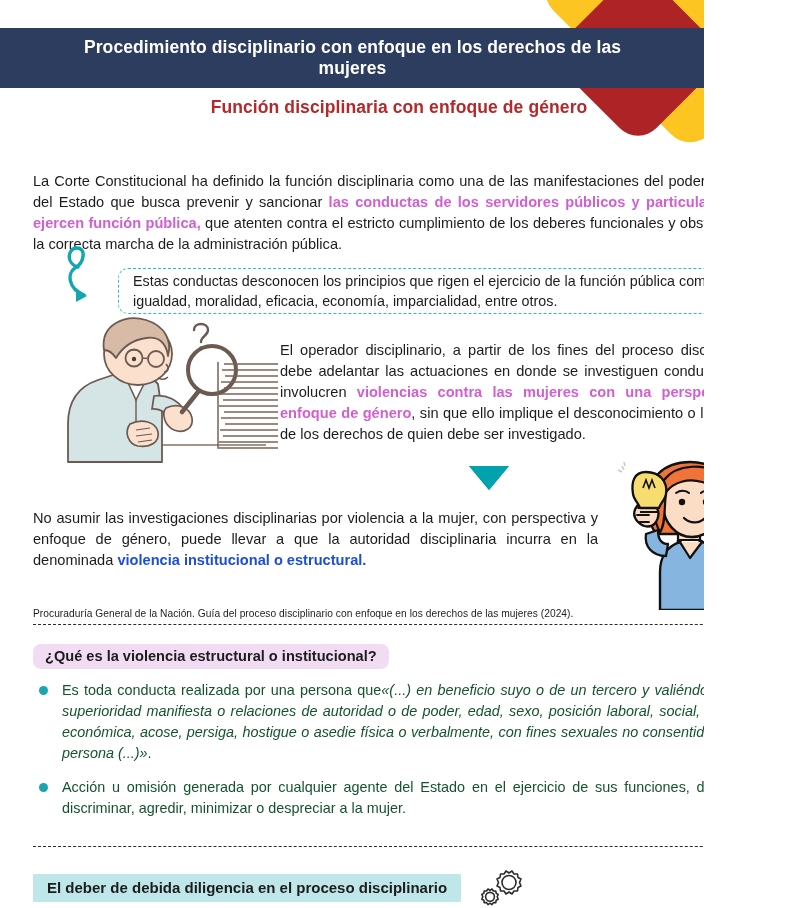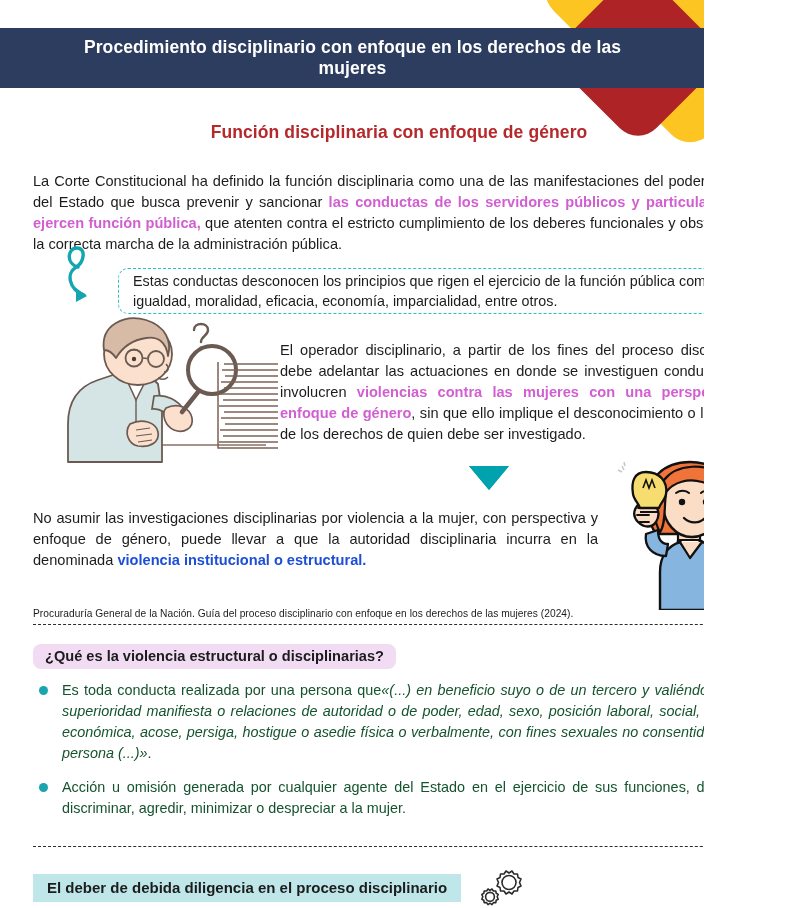--- a/index.html
+++ b/index.html
@@ -29,21 +29,21 @@
     display:flex;align-items:center;justify-content:center;
   }
   .hdr h1{
     margin:0;color:#ffffff;font-size:17.5px;font-weight:bold;
     text-align:center;line-height:1.22;letter-spacing:.1px;
     max-width:590px;
   }
 
   
   .sec-title{
-    position:absolute;left:0;top:122px;width:798px;text-align:center;
+    position:absolute;left:0;top:97px;width:798px;text-align:center;
     color:#B5282B;font-size:17.5px;font-weight:bold;letter-spacing:.1px;
   }
 
   
   .p{
     position:absolute;
     font-size:14.6px;line-height:1.44;text-align:justify;
     color:#1c1c1c;
   }
   .p1{left:33px;top:155px;width:728px;margin-top:16px;}
@@ -253,21 +253,21 @@
     <path d="M18 6 L20 10 M14 10 L18 12 M20 2 L21 6" stroke="#c9c9c9" stroke-width="1.6" fill="none"></path>
   </svg>
 
   <div class="p p3">
     <span>No asumir las investigaciones disciplinarias por violencia a la mujer, con perspectiva y enfoque de género, puede llevar a que la autoridad disciplinaria incurra en la denominada </span><span class="teal-b">violencia institucional o estructural.</span>
   </div>
 
   <div class="src src1">Procuraduría General de la Nación. Guía del proceso disciplinario con enfoque en los derechos de las mujeres (2024).</div>
   <div class="divider div1"></div>
 
-  <div class="pill-lav">¿Qué es la violencia estructural o disciplinarias?</div>
+  <div class="pill-lav">¿Qué es la violencia estructural o institucional?</div>
 
   <div class="bullets">
     <div class="bullet">
       <div class="bdot"></div>
       <div class="btxt"><span>Es toda conducta realizada por una persona que</span><i>«(...) en beneficio suyo o de un tercero y valiéndose de su superioridad manifiesta o relaciones de autoridad o de poder, edad, sexo, posición laboral, social, familiar o económica, acose, persiga, hostigue o asedie física o verbalmente, con fines sexuales no consentidos, a otra persona (...)»</i><span>.</span></div>
     </div>
     <div class="bullet">
       <div class="bdot"></div>
       <div class="btxt"><span>Acción u omisión generada por cualquier agente del Estado en el ejercicio de sus funciones, dirigidas a discriminar, agredir, minimizar o despreciar a la mujer.</span></div>
     </div>

